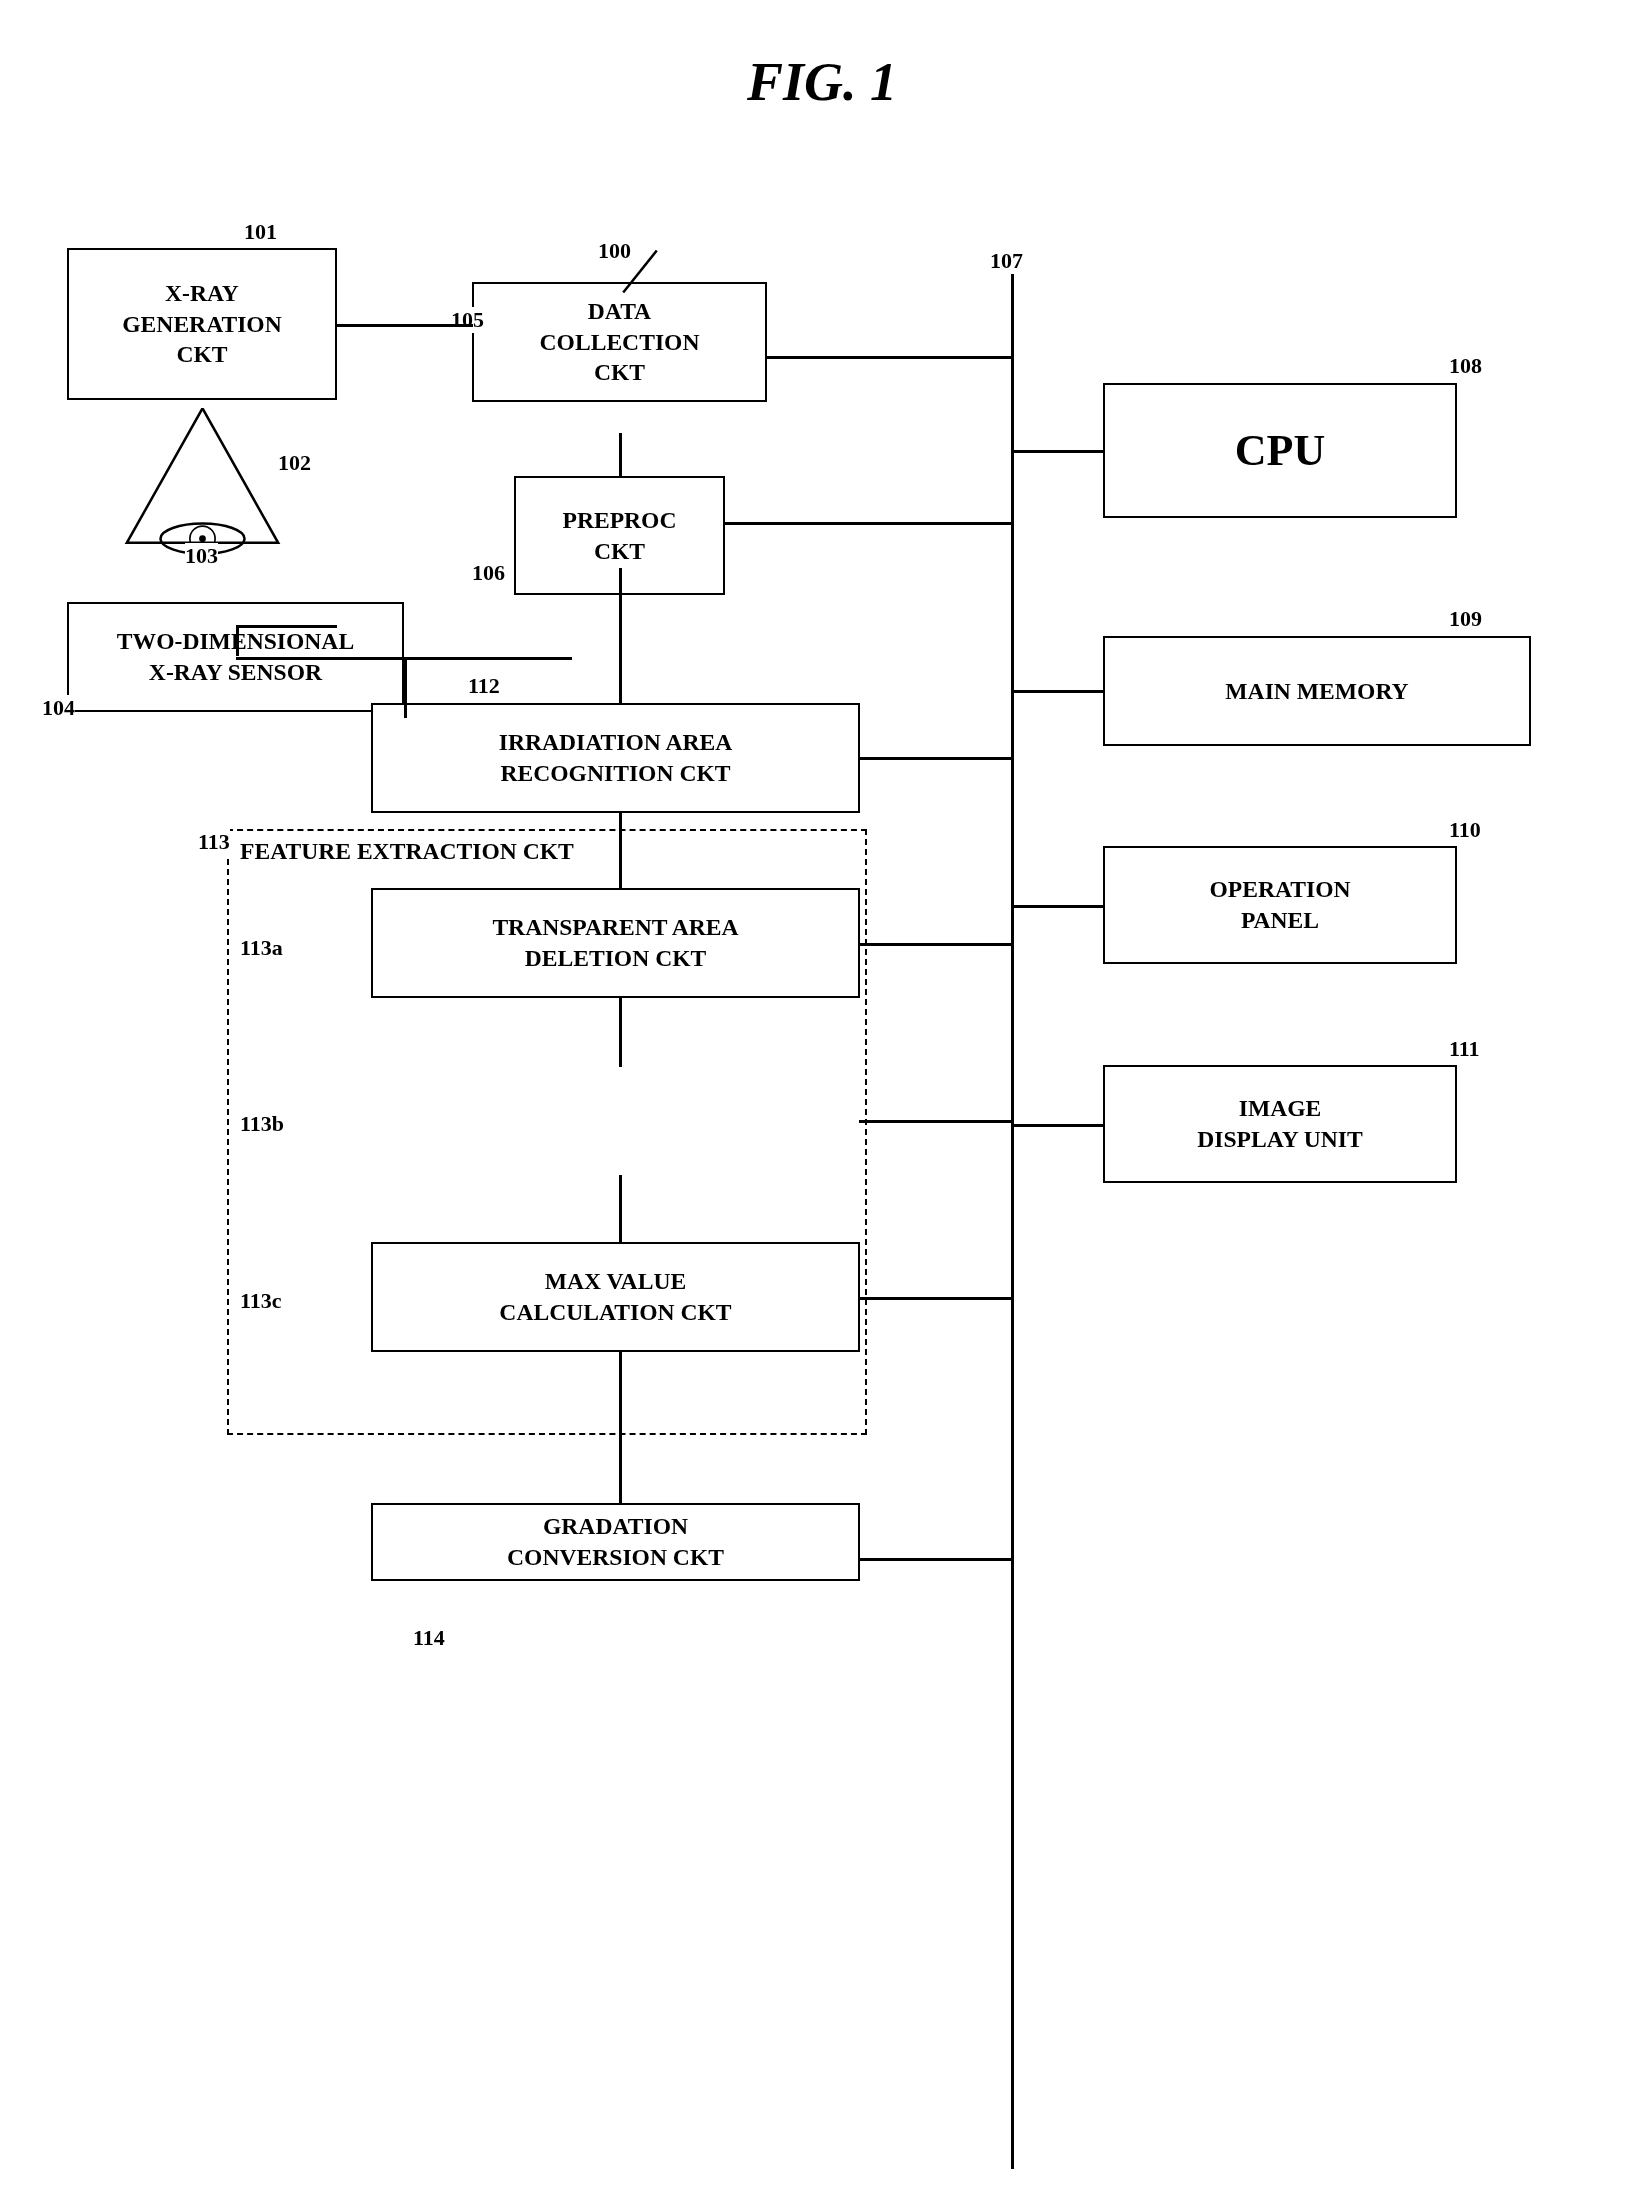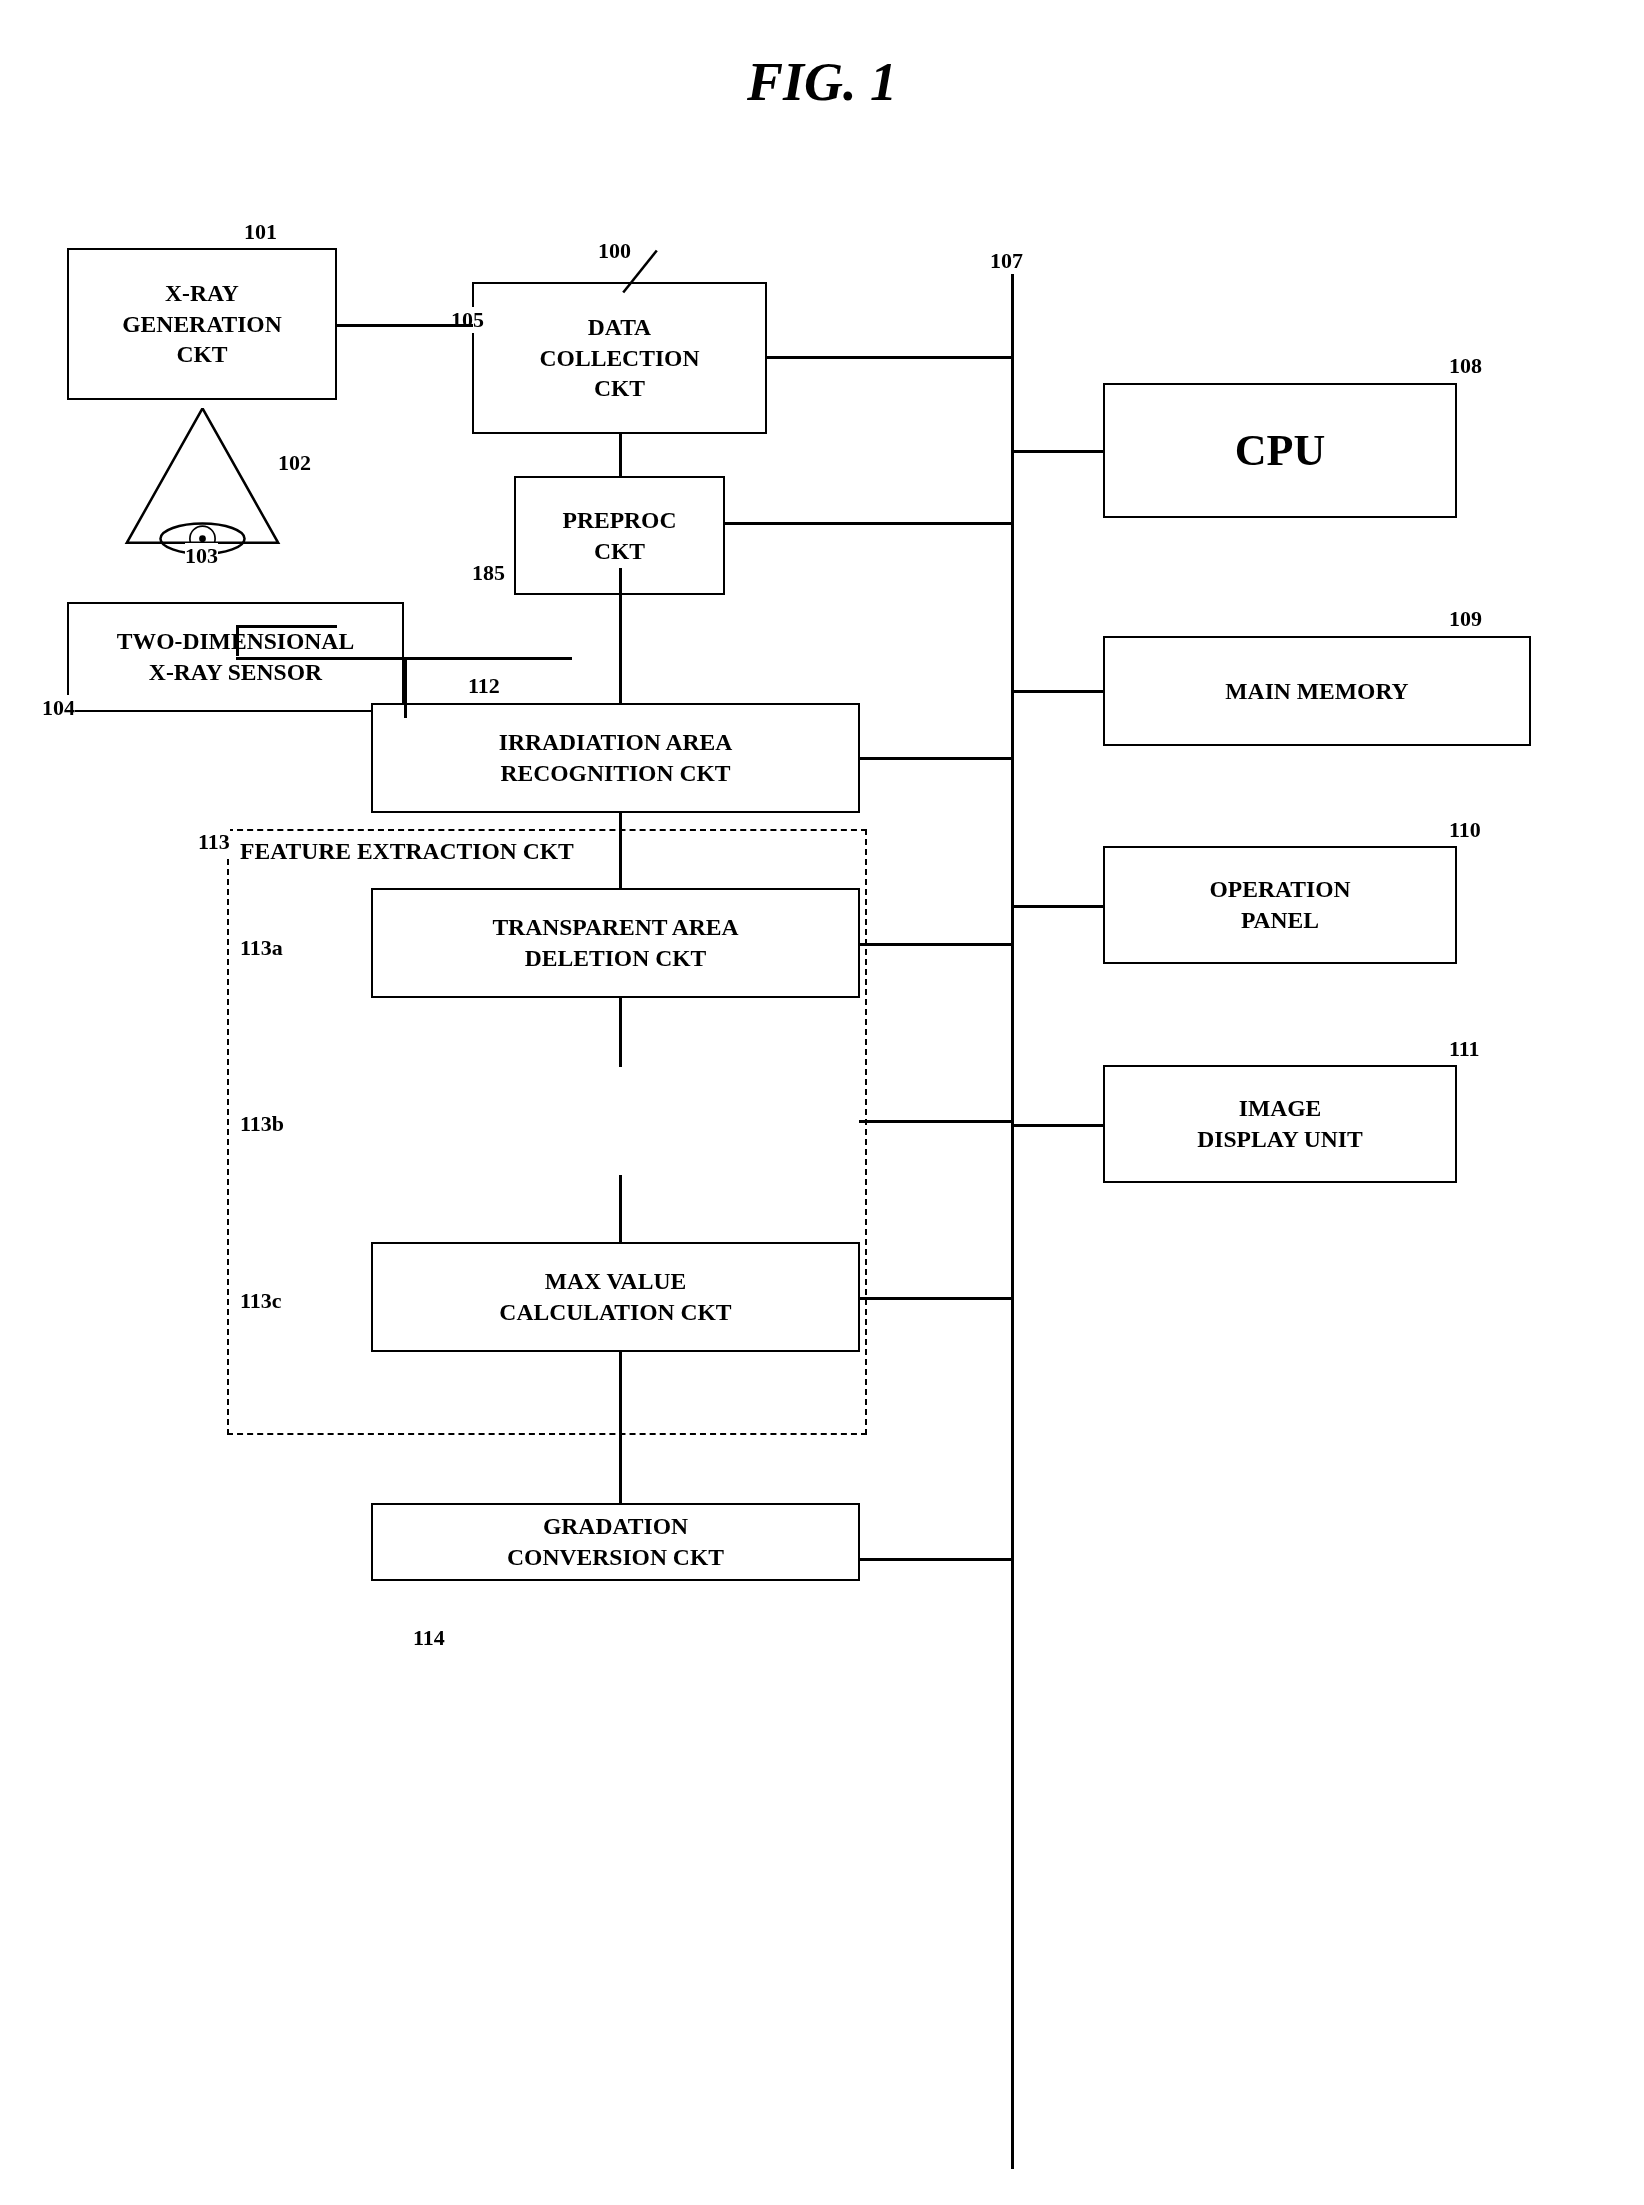--- a/index.html
+++ b/index.html
@@ -104,34 +104,34 @@
 
   <div class="label" style="left:185px; top:396px;">103</div>
 
   <div class="box" style="left:67px; top:455px; width:337px; height:110px;">
     <span style="white-space:pre-line;">TWO-DIMENSIONAL
 X-RAY SENSOR</span>
   </div>
 
   <div class="label" style="left:42px; top:548px;">104</div>
 
-  <div class="box" style="left:472px; top:135px; width:295px; height:152px;">
+  <div class="box" style="left:472px; top:135px; width:295px; height:120px;">
     <span style="white-space:pre-line;">DATA
 COLLECTION
 CKT</span>
   </div>
 
   <div class="box" style="left:514px; top:329px; width:211px; height:119px;">
     <span style="white-space:pre-line;">PREPROC
 CKT</span>
   </div>
 
   <div class="label" style="left:451px; top:160px;">105</div>
 
-  <div class="label" style="left:472px; top:413px;">185</div>
+  <div class="label" style="left:472px; top:413px;">106</div>
 
   <div class="box" style="left:371px; top:556px; width:489px; height:110px;">
     <span style="white-space:pre-line;">IRRADIATION AREA
 RECOGNITION CKT</span>
   </div>
 
   <div class="label" style="left:468px; top:526px;">112</div>
 
   <div class="box-dashed" style="left:227px; top:682px; width:640px; height:606px;">
   </div>

